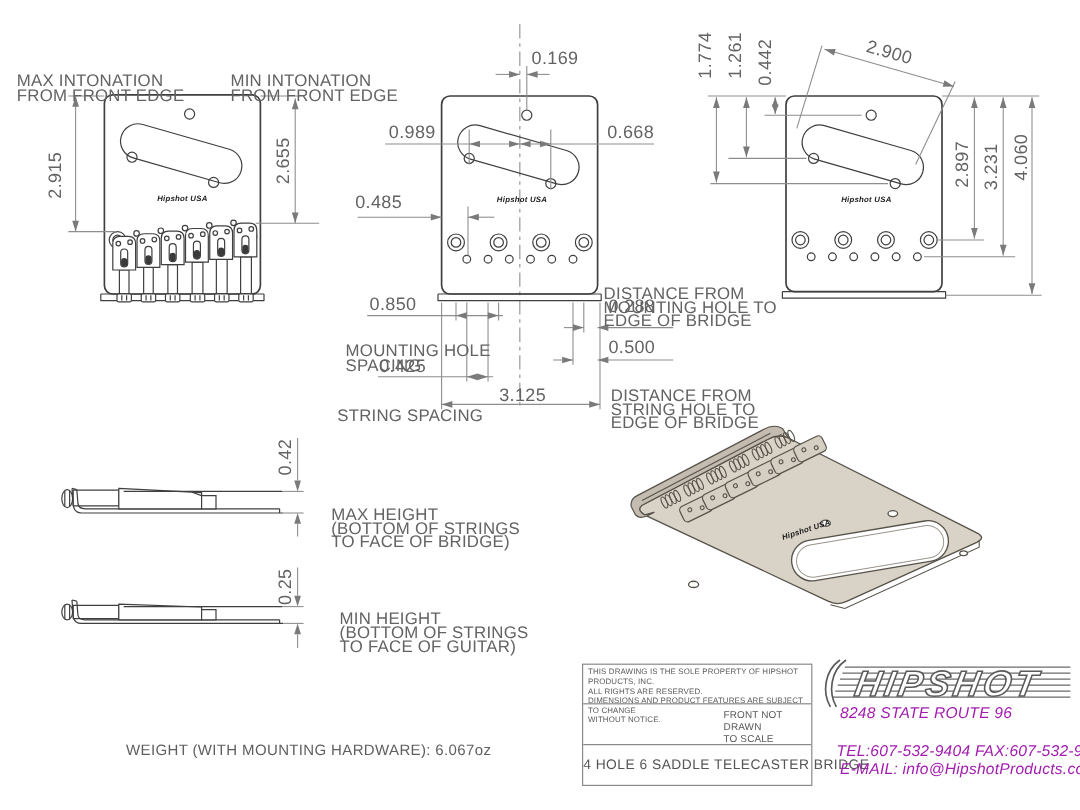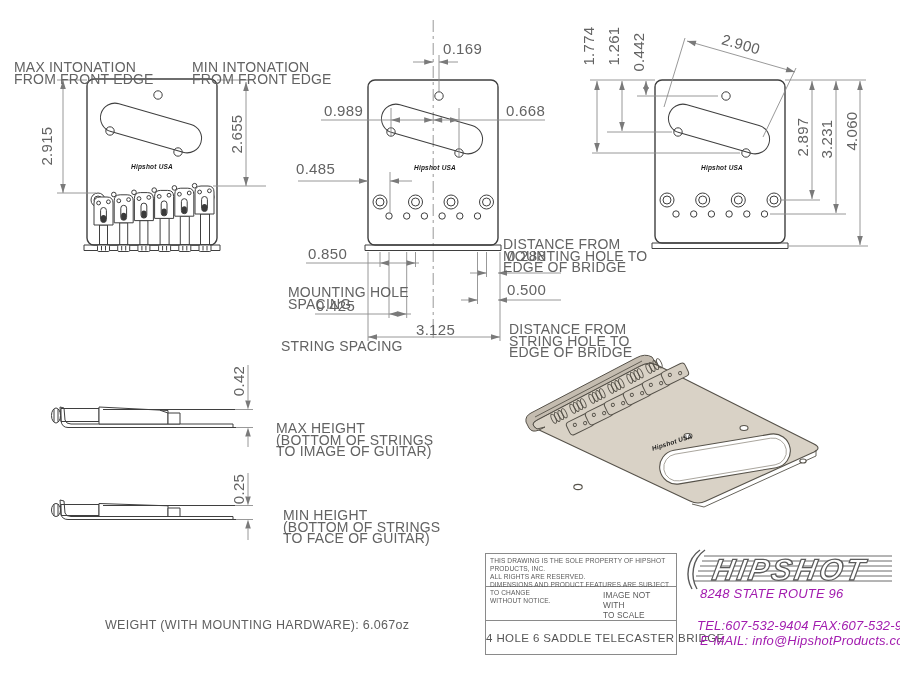--- a/index.html
+++ b/index.html
@@ -400,21 +400,21 @@
 <div class="dim rot" style="left:613px;top:46px;">1.261</div>
 <div class="dim rot" style="left:638px;top:52px;">0.442</div>
 <div class="dim rot16" style="left:741px;top:44px;">2.900</div>
 <div class="dim rot" style="left:802px;top:137px;">2.897</div>
 <div class="dim rot" style="left:826px;top:139px;">3.231</div>
 <div class="dim rot" style="left:851px;top:131px;">4.060</div>
 
 <div class="dim rot" style="left:238px;top:381px;">0.42</div>
 <div class="lbl" style="left:276px;top:402px;">MAX HEIGHT
 (BOTTOM OF STRINGS
-TO IMAGE OF GUITAR)</div>
+TO FACE OF BRIDGE)</div>
 <div class="dim rot" style="left:238px;top:489px;">0.25</div>
 <div class="lbl" style="left:283px;top:489px;">MIN HEIGHT
 (BOTTOM OF STRINGS
 TO FACE OF GUITAR)</div>
 
 <div class="brand" style="left:152px;top:166px;">Hipshot USA</div>
 <div class="brand" style="left:435px;top:167px;">Hipshot USA</div>
 <div class="brand" style="left:722px;top:167px;">Hipshot USA</div>
 <div class="brand" style="left:672px;top:442px;transform:translate(-50%,-50%) rotate(-18deg);">Hipshot USA</div>
 
@@ -422,21 +422,21 @@
 
 <div class="tblock">
   <div class="tb-row1">
     <div class="tb-small">THIS DRAWING IS THE SOLE PROPERTY OF HIPSHOT PRODUCTS, INC.
 ALL RIGHTS ARE RESERVED.
 DIMENSIONS AND PRODUCT FEATURES ARE SUBJECT TO CHANGE
 WITHOUT NOTICE.</div>
   </div>
   <div class="tb-row2">
     <div class="tb-cell-r">
-      <div class="tb-med">IMAGE NOT WITH
+      <div class="tb-med">FRONT NOT DRAWN
 TO SCALE</div>
     </div>
   </div>
   <div class="tb-row3">
     <div class="tb-title">4 HOLE 6 SADDLE TELECASTER BRIDGE</div>
   </div>
 </div>
 
 <div class="addr" style="left:700px;top:586px;">8248 STATE ROUTE 96</div>
 <div class="addr" style="left:697px;top:618px;">TEL:607-532-9404 FAX:607-532-9530</div>

